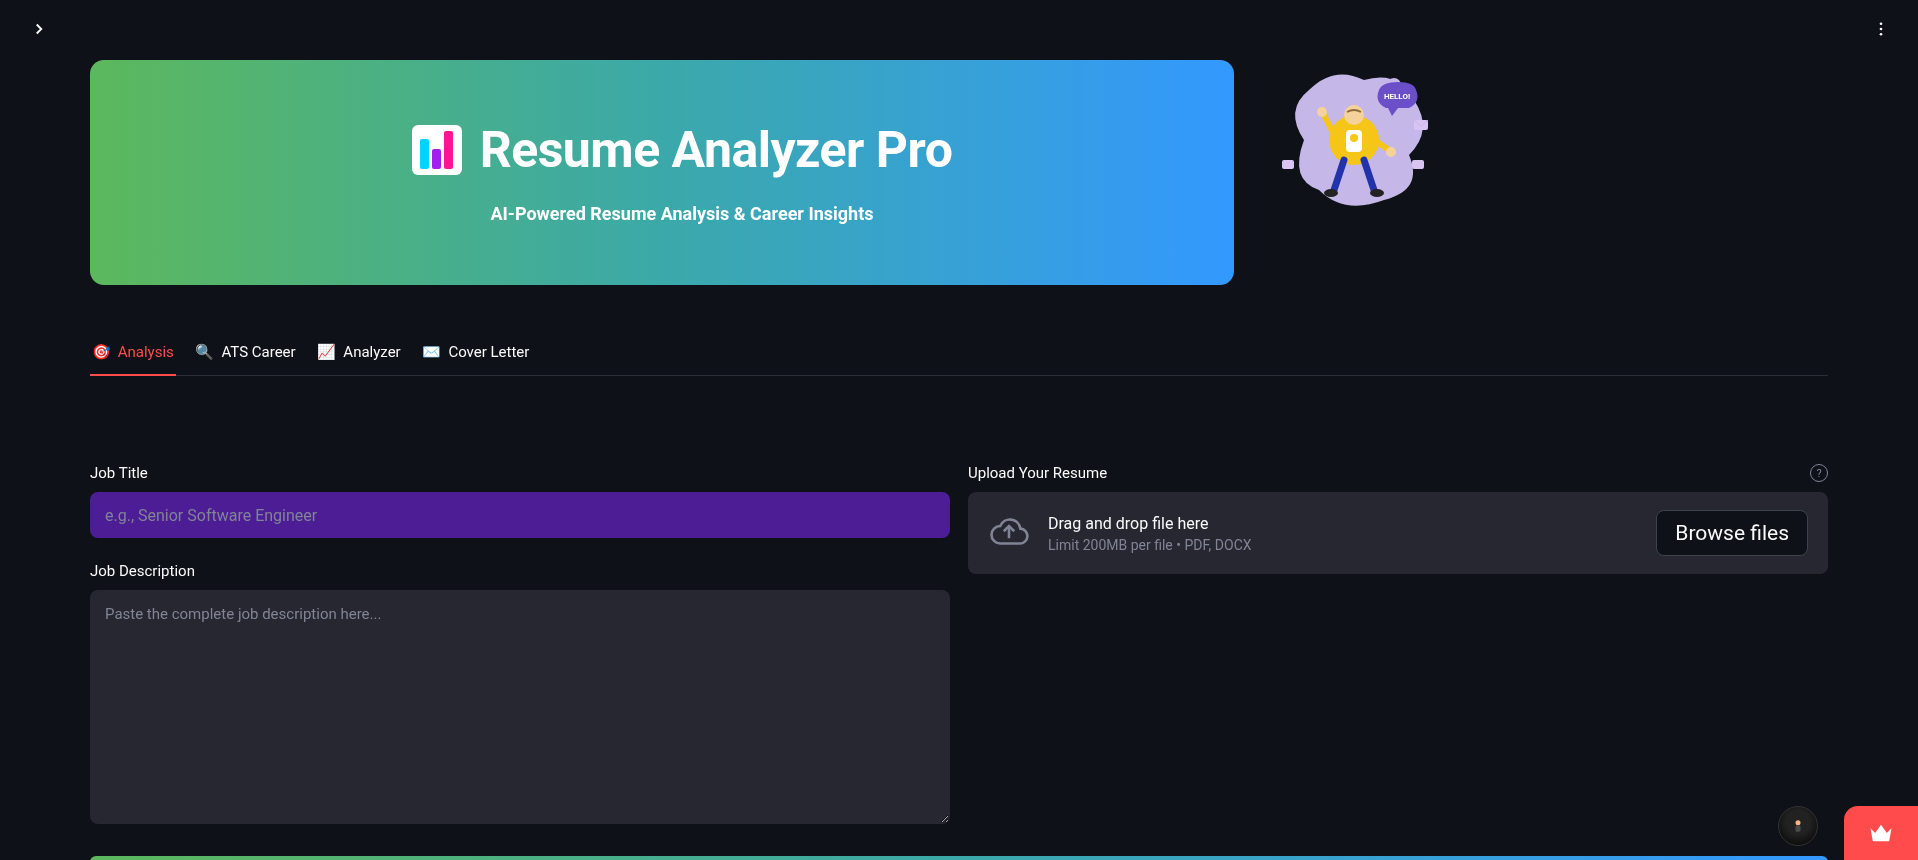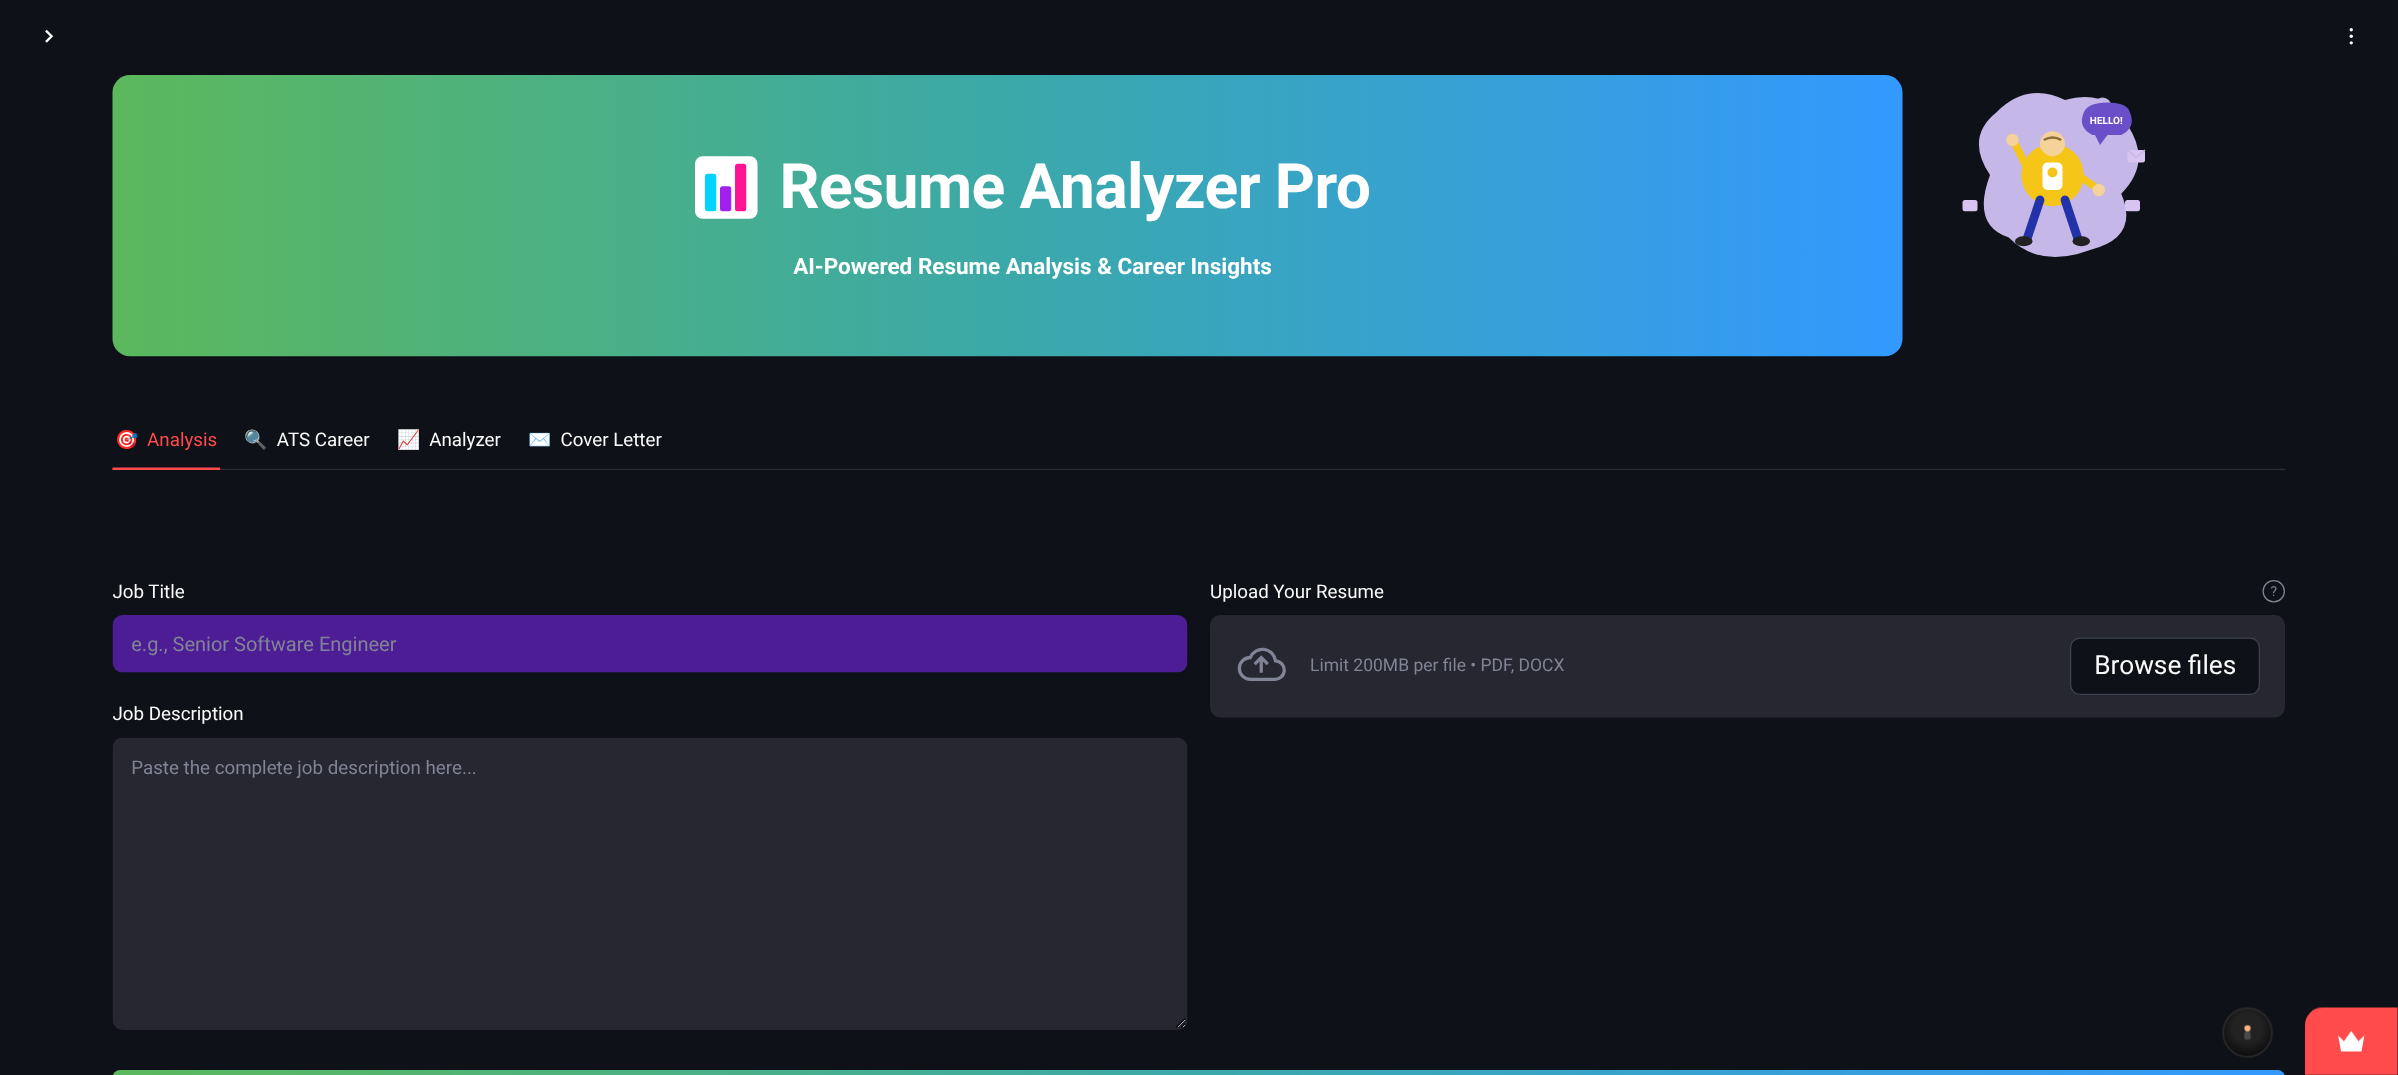--- a/index.html
+++ b/index.html
@@ -27,21 +27,21 @@
   .chev-icon, .dots-icon {
     cursor: pointer;
     color: #fafafa;
   }
   .main-container {
     padding: 60px 90px 0 90px;
     display: flex;
     gap: 40px;
   }
   .hero-banner {
-    width: 1432px;
+    width: 1144px;
     height: 225px;
     border-radius: 14px;
     background: linear-gradient(90deg, #5cb85c 0%, #3ba9a9 50%, #3399ff 100%);
     display: flex;
     flex-direction: column;
     align-items: center;
     justify-content: center;
     color: #fff;
     padding-left: 40px;
   }
@@ -336,20 +336,21 @@
           <span>Upload Your Resume</span>
           <span class="help-circle">?</span>
         </div>
         <div class="dropzone">
           <svg class="cloud-icon" width="42" height="42" viewBox="0 0 24 24" fill="none" stroke="currentColor" stroke-width="1.5">
             <path d="M7 18a5 5 0 0 1 0-10 6 6 0 0 1 11.5 1.5A4 4 0 0 1 18 18H7z"></path>
             <path d="M12 15V9"></path>
               <path d="M9 11l3-3 3 3"></path>
           </svg>
           <div class="drop-text">
+            <div class="drop-main">Drag and drop file here</div>
             <div class="drop-sub">Limit 200MB per file • PDF, DOCX</div>
           </div>
           <button class="browse-btn">Browse files</button>
         </div>
       </div>
     </div>
   </div>
 </div>
 
 <div class="grad-bar"></div>

